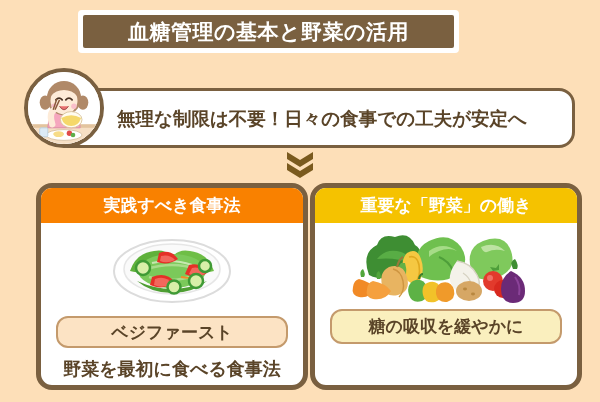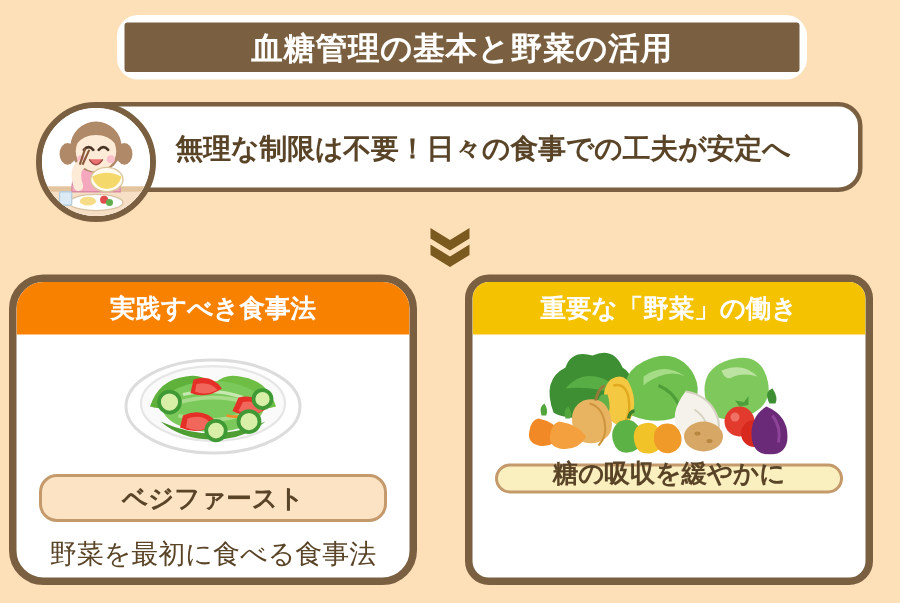--- a/index.html
+++ b/index.html
@@ -6,37 +6,37 @@
   body{
     width:600px;height:402px;
     background:#FDDFB8;
     font-family:"DejaVu Sans","Liberation Sans",sans-serif;
     overflow:hidden;position:relative;
   }
   .stage{position:absolute;left:0;top:0;width:600px;height:402px;}
 
   
   .title-wrap{
-    position:absolute;left:78px;top:10px;width:460px;height:43px;
-    background:#ffffff;border-radius:14px;
+    position:absolute;left:78px;top:10px;width:381px;height:43px;
+    background:#ffffff;border-radius:4px;
     display:flex;align-items:center;justify-content:center;
     box-sizing:border-box;padding:5px;
   }
   .title-bar{
     width:100%;height:100%;background:#7A6040;border-radius:2px;
     display:flex;align-items:center;justify-content:center;
   }
   .title-text{
     color:#ffffff;font-size:21px;font-weight:bold;letter-spacing:.5px;
     white-space:nowrap;
   }
 
   
   .speech-box{
-    position:absolute;left:52px;top:68px;width:523px;height:60px;
+    position:absolute;left:52px;top:88px;width:523px;height:60px;
     background:#ffffff;border:3px solid #7A6040;border-radius:16px;
     box-sizing:border-box;display:flex;align-items:center;
   }
   .speech-text{
     margin-left:62px;color:#5A4428;font-size:18.5px;font-weight:bold;
     white-space:nowrap;letter-spacing:0px;
   }
   .avatar{
     position:absolute;left:24px;top:68px;width:80px;height:80px;
     border-radius:50%;background:#ffffff;border:4px solid #7A6040;
@@ -49,21 +49,21 @@
     position:absolute;left:283px;top:150px;width:34px;height:28px;
   }
   .arrow svg{display:block;width:100%;height:100%;}
 
   
   .panel{
     position:absolute;top:183px;height:207px;
     background:#ffffff;border:5px solid #7A6040;border-radius:16px;
     box-sizing:border-box;overflow:hidden;
   }
-  .panel-left{left:6px;width:272px;border-radius:23px;}
+  .panel-left{left:36px;width:272px;}
   .panel-right{left:310px;width:272px;}
 
   .panel-head{
     height:35px;display:flex;align-items:center;justify-content:center;
   }
   .panel-head.orange{background:#F98100;}
   .panel-head.yellow{background:#F5C200;font-family:Liberation Serif, serif;}
   .panel-head-text{
     color:#ffffff;font-size:17px;font-weight:bold;white-space:nowrap;
   }
@@ -77,24 +77,24 @@
   .art-salad{height:84px;margin-top:2px;}
   .art-veg{height:80px;margin-top:0px;}
   .art svg{display:block;height:100%;}
 
   .pill{
     box-sizing:border-box;border:2px solid #C49A6C;border-radius:12px;
     display:flex;align-items:center;justify-content:center;
     font-weight:bold;color:#5A4428;white-space:nowrap;
   }
   .pill-peach{background:#FCE3C4;width:232px;height:32px;font-size:17px;}
-  .pill-yellow{background:#FAEFBE;width:232px;height:20px;font-size:17px;align-items:flex-end;}
+  .pill-yellow{background:#FAEFBE;width:232px;height:35px;font-size:17px;}
 
   .caption{
-    color:#5A4428;font-size:18px;font-weight:normal;white-space:nowrap;
+    color:#5A4428;font-size:18px;font-weight:bold;white-space:nowrap;
     margin-top:9px;
   }
   .gap7{margin-top:7px;}
   .gap6{margin-top:6px;}
 </style>
 </head>
 <body>
 
 <div class="stage">
 

